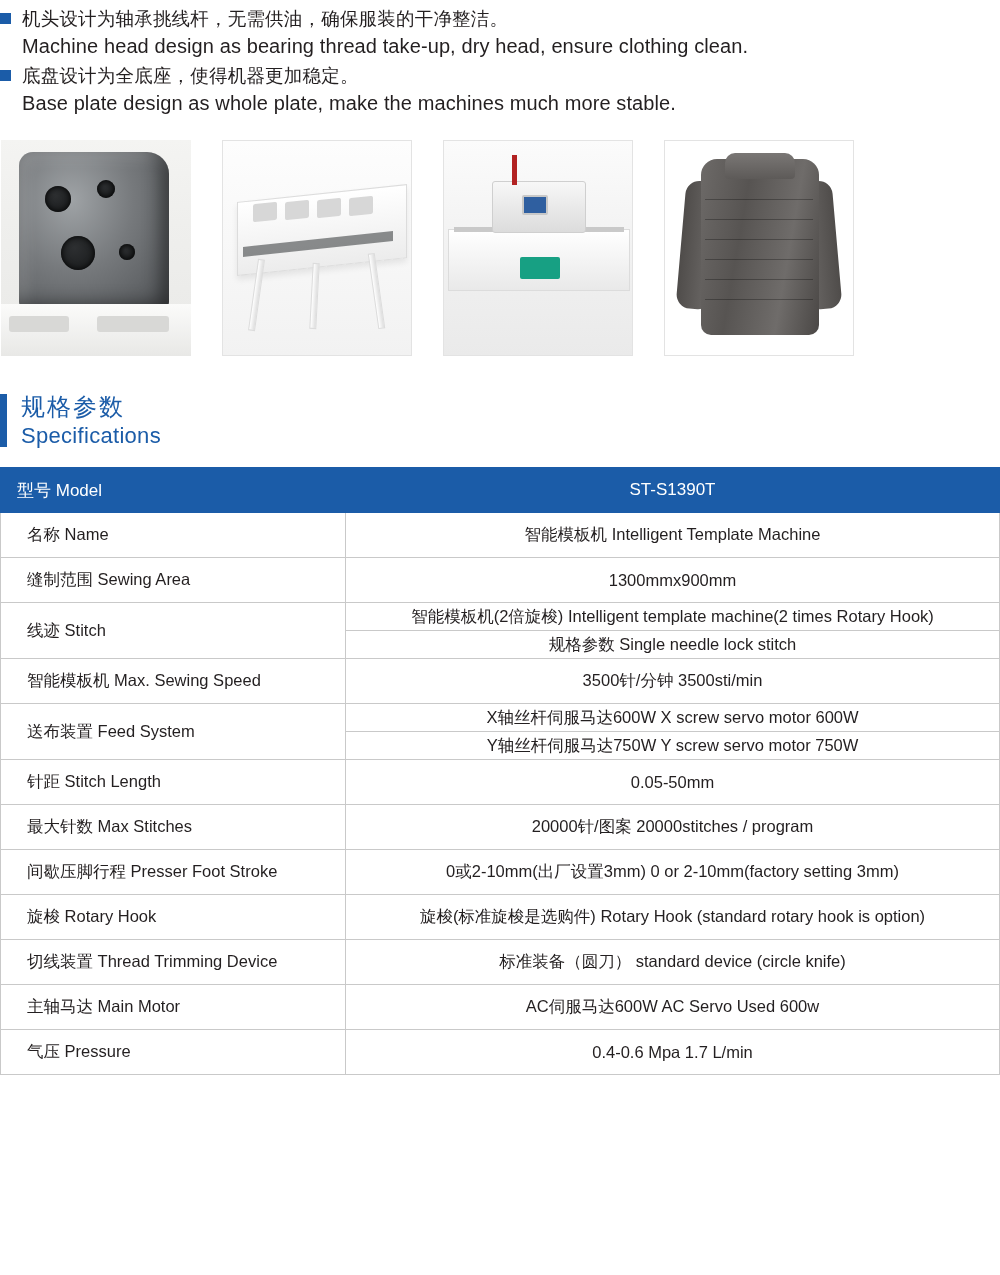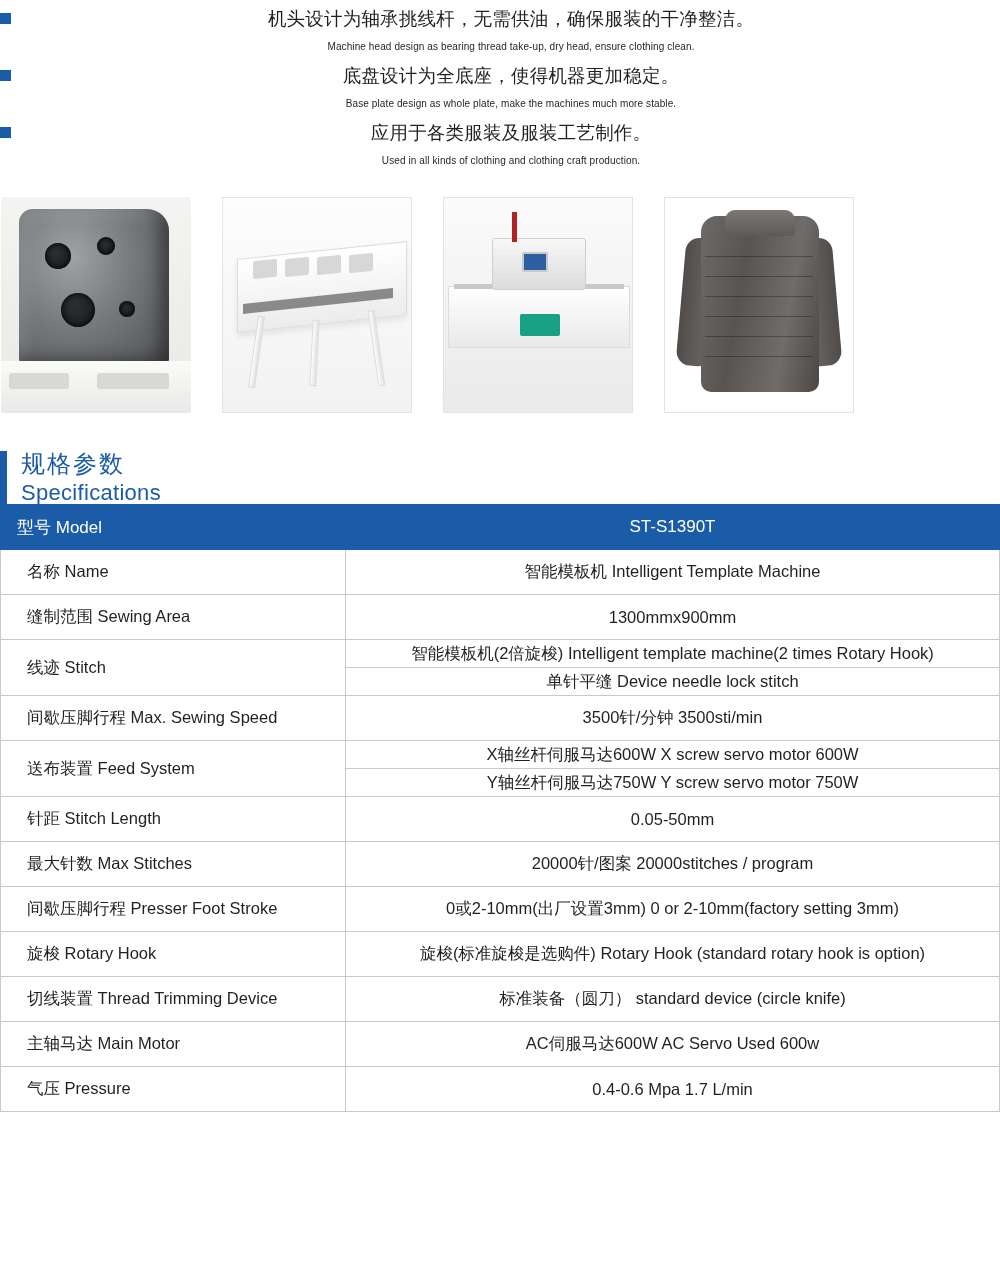--- a/index.html
+++ b/index.html
@@ -13,21 +13,20 @@
     height: 1275px;
     font-family: "Liberation Sans", sans-serif;
     color: #231f20;
     position: relative;
     overflow: hidden;
   }
 
   
   .features {
     padding: 4px 0 0 0;
-    text-align: center;
   }
   .feature-row {
     display: flex;
     align-items: flex-start;
     margin-bottom: 1px;
   }
   .bullet {
     width: 11px;
     height: 11px;
     background: #1b5ca8;
@@ -36,21 +35,21 @@
     flex: 0 0 auto;
   }
   .feature-texts { flex: 1 1 auto; }
   .feature-cn {
     font-size: 18.5px;
     line-height: 29px;
     color: #231f20;
     letter-spacing: 0.2px;
   }
   .feature-en {
-    font-size: 10px;
+    font-size: 20px;
     line-height: 27px;
     color: #231f20;
     padding-left: 0px;
     letter-spacing: 0.1px;
   }
 
   
   .photos {
     display: flex;
     gap: 31px;
@@ -204,20 +203,21 @@
   .spec-en {
     font-size: 22px;
     color: #1b5ca8;
     letter-spacing: 0.3px;
   }
 
   
   table.spec {
     width: 1000px;
     border-collapse: collapse;
+    margin-top: 20px;
     table-layout: fixed;
   }
   table.spec th, table.spec td {
     border: 1px solid #c9c9c9;
     font-weight: normal;
     font-size: 16.5px;
     color: #231f20;
   }
   table.spec tr.header th {
     background: #1b5ca8;
@@ -255,27 +255,20 @@
 
   <div class="feature-row">
     <span class="bullet"></span>
     <div class="feature-texts">
       <div class="feature-cn">底盘设计为全底座，使得机器更加稳定。</div>
       <div class="feature-en">Base plate design as whole plate, make the machines much more stable.</div>
     </div>
   </div>
 
 
-  <div class="feature-row">
-    <span class="bullet"></span>
-    <div class="feature-texts">
-      <div class="feature-cn">应用于各类服装及服装工艺制作。</div>
-      <div class="feature-en">Used in all kinds of clothing and clothing craft production.</div>
-    </div>
-  </div>
 
 </div>
 
 <div class="photos">
 
   <div class="photo p1">
     <div class="p1-bg"></div>
     <div class="p1-body"></div>
     <div class="p1-hole" style="left:44px; top:46px; width:26px; height:26px;"></div>
     <div class="p1-hole" style="left:96px; top:40px; width:18px; height:18px;"></div>
@@ -346,25 +339,25 @@
     <tr>
       <td class="col-label">缝制范围 Sewing Area</td>
       <td class="col-value">1300mmx900mm</td>
     </tr>
 
     <tr>
       <td class="col-label" rowspan="2">线迹 Stitch</td>
       <td class="col-value">智能模板机(2倍旋梭) Intelligent template machine(2 times Rotary Hook)</td>
     </tr>
     <tr>
-      <td class="col-value">单针平缝 Device needle lock stitch</td>
-    </tr>
-
-    <tr>
-      <td class="col-label">间歇压脚行程 Max. Sewing Speed</td>
+      <td class="col-value">规格参数 Single needle lock stitch</td>
+    </tr>
+
+    <tr>
+      <td class="col-label">智能模板机 Max. Sewing Speed</td>
       <td class="col-value">3500针/分钟 3500sti/min</td>
     </tr>
 
     <tr>
       <td class="col-label" rowspan="2">送布装置 Feed System</td>
       <td class="col-value">X轴丝杆伺服马达600W   X screw servo motor 600W</td>
     </tr>
     <tr>
       <td class="col-value">Y轴丝杆伺服马达750W   Y screw servo motor 750W</td>
     </tr>

